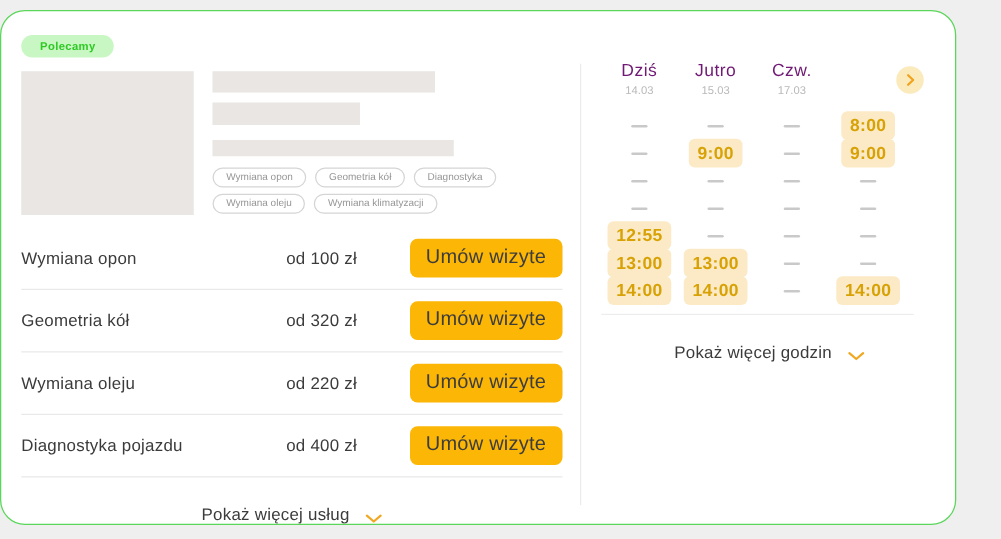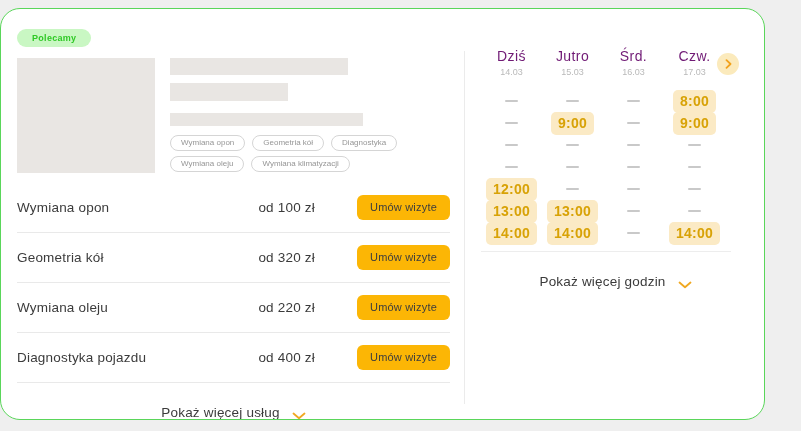--- a/index.html
+++ b/index.html
@@ -28,21 +28,21 @@
     font-size:8px; color:#969696; white-space:nowrap;
   }
   .services { margin-top:10px; }
   .service-row {
     display:flex; align-items:center; height:50px;
     border-bottom:1px solid #e9e9e9;
   }
   .service-name { flex:1; font-size:13.5px; color:#3b3b3b; letter-spacing:.2px; }
   .service-price { font-size:13.5px; color:#3b3b3b; margin-right:42px; letter-spacing:.2px; }
   .book-btn {
-    background:#fcb605; color:#3d3d3d; font-size:11px; letter-spacing:.2px;
+    background:#fcb605; color:#3d3d3d; font-size:16px; letter-spacing:.2px;
     padding:6px 13px 7px; border:none; border-radius:6px; cursor:pointer;
     font-family:inherit;
   }
   .panel-footer {
     height:37px; display:flex; align-items:flex-end; justify-content:center;
     gap:12px; font-size:13.5px; color:#3b3b3b; letter-spacing:.2px; cursor:pointer;
   }
   
   .v-divider { width:1px; background:#ebebeb; margin:42px 0 15px; }
   
@@ -139,24 +139,20 @@
     <div class="day-grid">
       <div class="day-head">
         <div class="day-label">Dziś</div>
         <div class="day-date">14.03</div>
       </div>
       <div class="day-head">
         <div class="day-label">Jutro</div>
         <div class="day-date">15.03</div>
       </div>
       <div class="day-head">
-        <div class="day-label">Śrd.</div>
-        <div class="day-date">16.03</div>
-      </div>
-      <div class="day-head">
         <div class="day-label">Czw.</div>
         <div class="day-date">17.03</div>
       </div>
     </div>
 
     <div class="slot-grid">
         <div>
           <span class="dash"></span>
         </div>
         <div>
@@ -191,21 +187,21 @@
         </div>
         <div>
           <span class="dash"></span>
         </div>
         <div>
           <span class="dash"></span>
         </div>
         <div>
           <span class="dash"></span>
         </div>
-        <div><span class="chip">12:00</span></div>
+        <div><span class="chip">12:55</span></div>
         <div>
           <span class="dash"></span>
         </div>
         <div>
           <span class="dash"></span>
         </div>
         <div>
           <span class="dash"></span>
         </div>
         <div><span class="chip">13:00</span></div>

